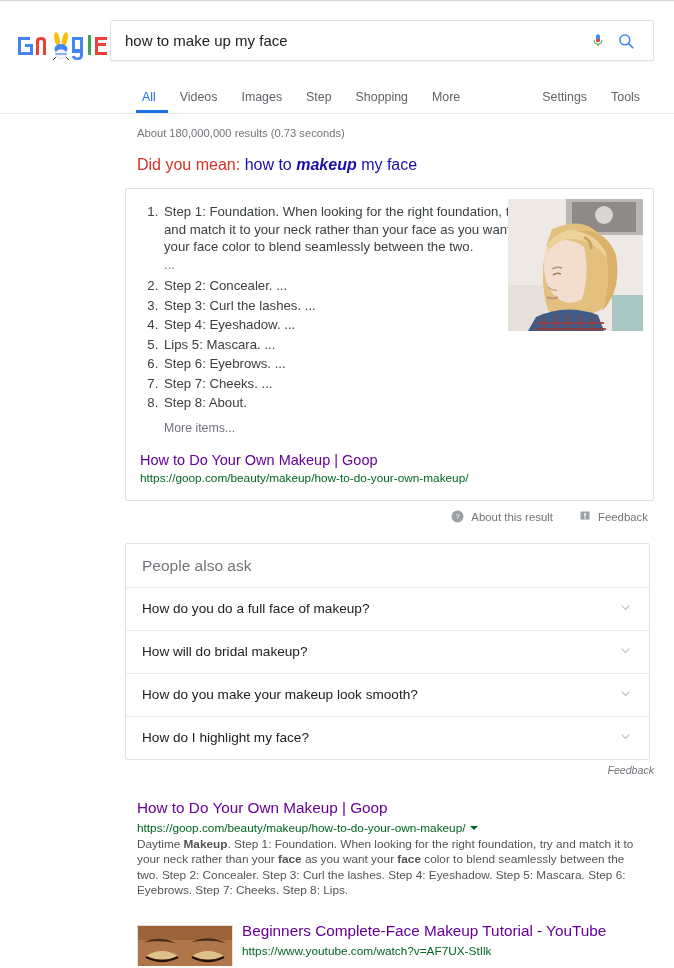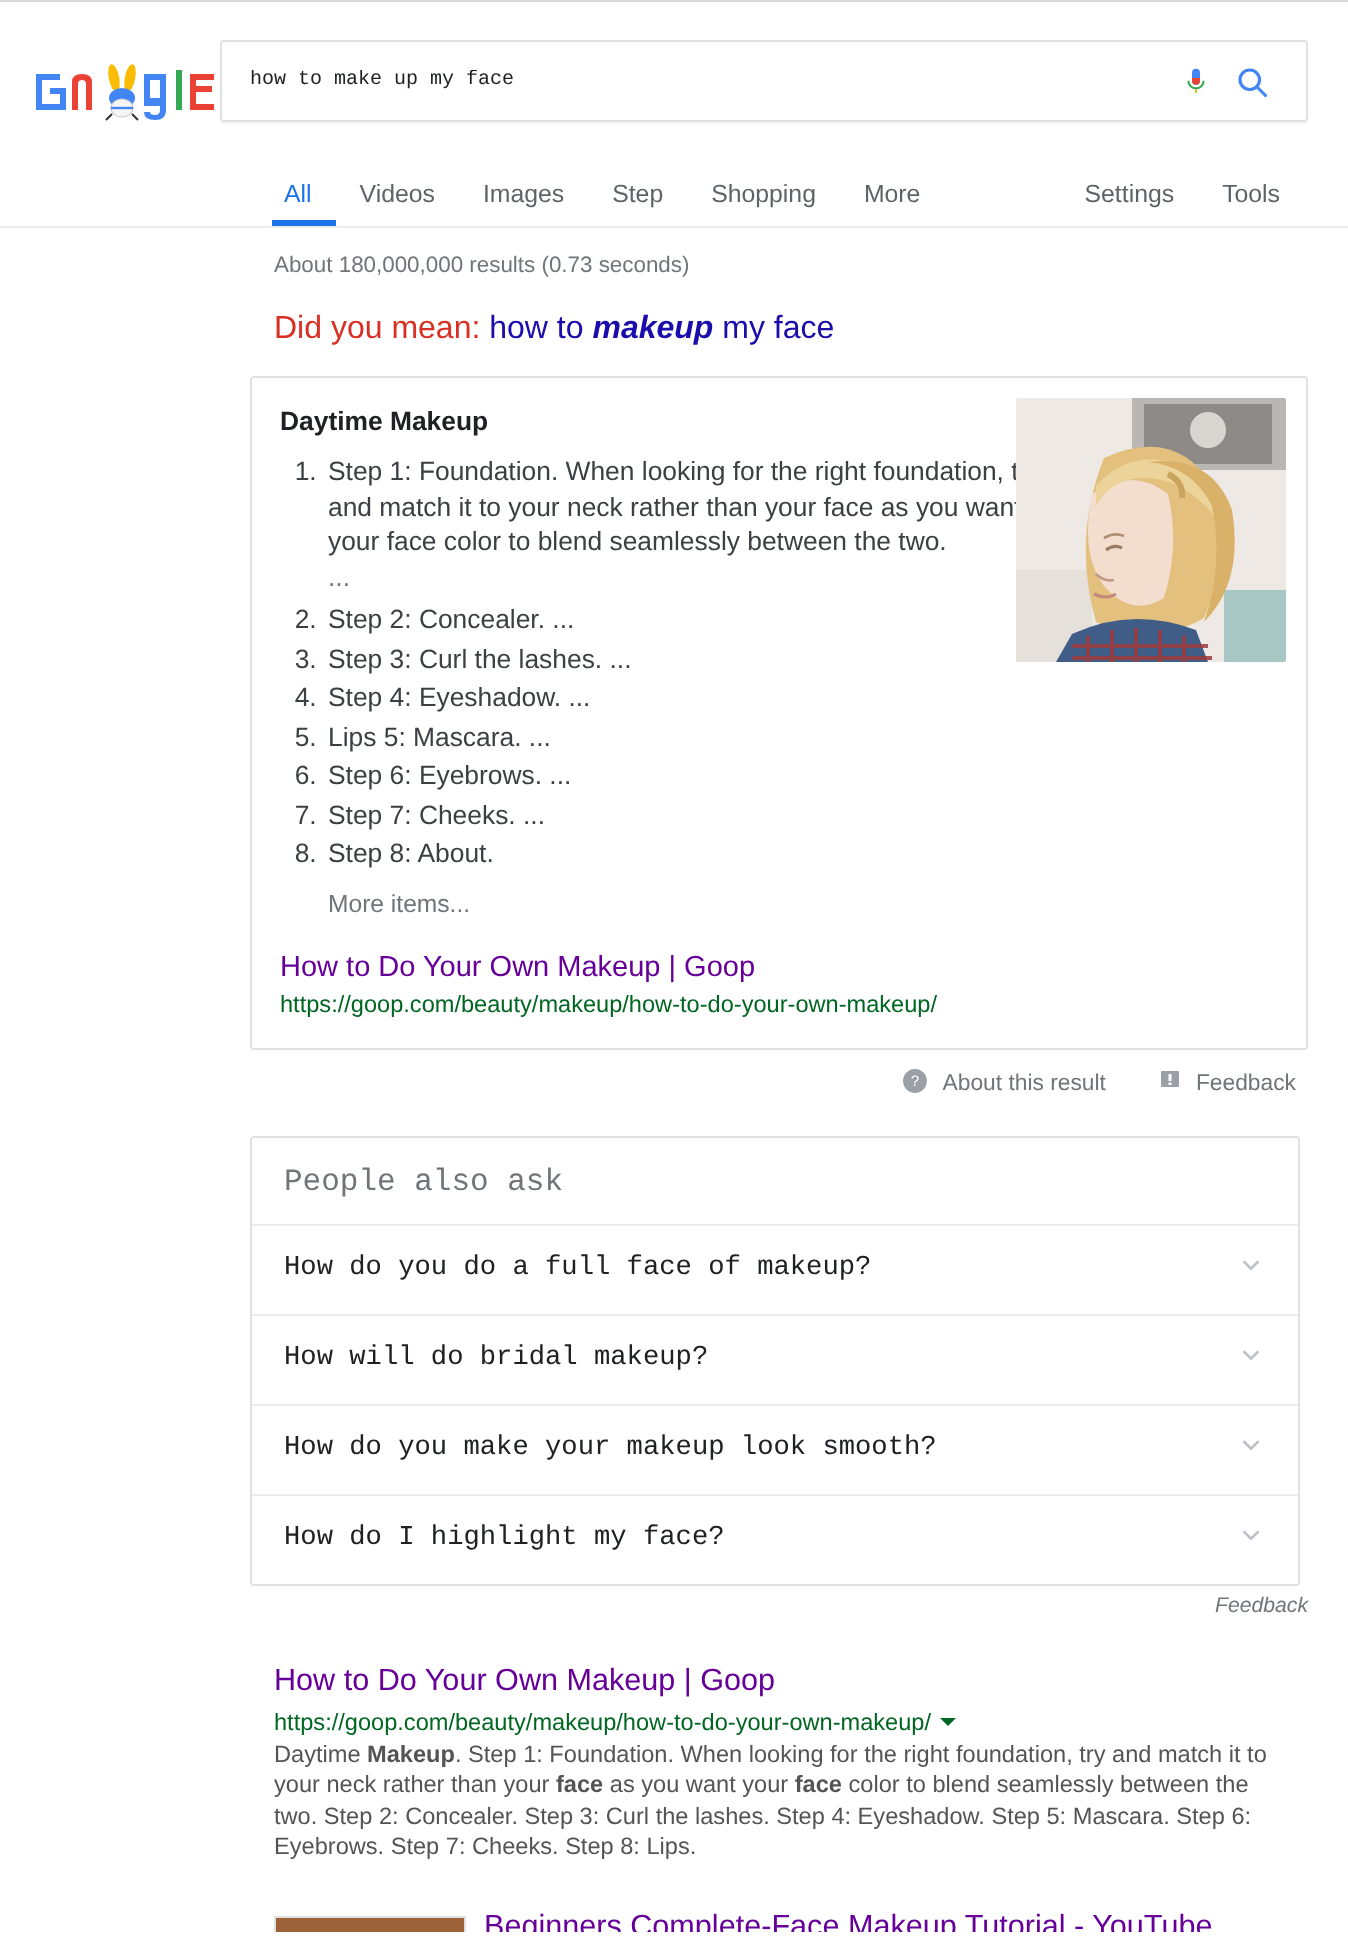--- a/index.html
+++ b/index.html
@@ -25,22 +25,22 @@
     height: 41px;
     border: 1px solid #dfe1e5;
     border-radius: 2px;
     background: #fff;
     display: flex; align-items: center;
     box-shadow: 0 1px 1px rgba(0,0,0,0.04);
     padding: 0 12px 0 14px;
   }
   .search-input {
     flex: 1; border: none; outline: none;
-    font-size: 10px; color: #202124;
-    font-family: Liberation Mono, monospace;
+    font-size: 15px; color: #202124;
+    font-family: Liberation Sans, sans-serif;
     background: transparent;
     padding: 0;
   }
   .mic-btn { width: 26px; display: flex; justify-content: center; align-items: center; cursor: pointer; }
   .search-btn { width: 30px; display: flex; justify-content: center; align-items: center; cursor: pointer; }
 
   
   .navbar {
     margin-top: 14px;
     padding-left: 136px;
@@ -103,21 +103,21 @@
     overflow: hidden; border-radius: 1px;
   }
 
   .result-meta-row {
     display: flex; justify-content: flex-end; align-items: center;
     gap: 26px; margin-top: 9px; padding-right: 6px;
   }
   .meta-item { display: flex; align-items: center; gap: 7px; font-size: 11.4px; color: #70757a; cursor: pointer; }
 
   
-  .paa-card { margin-top: 18px; width: 525px; margin-left: -12px; font-family: Liberation Mono, monospace; }
+  .paa-card { margin-top: 18px; width: 525px; margin-left: -12px; }
   .paa-head { font-size: 15.5px; color: #70757a; padding: 13px 16px 12px 16px; }
   .paa-item {
     border-top: 1px solid #ebebeb;
     padding: 12px 16px 12px 16px;
     font-size: 13.6px; color: #202124;
     display: flex; align-items: center; cursor: pointer;
   }
   .paa-text { flex: 1; }
   .paa-feedback { text-align: right; font-size: 10.6px; color: #70757a; font-style: italic; margin-top: 4px; width: 529px; margin-left: -12px; cursor: pointer; }
 
@@ -212,21 +212,20 @@
 <div class="content">
 
   <div class="result-stats">About 180,000,000 results (0.73 seconds)</div>
 
   <div class="did-you-mean">
     <span class="dym-label">Did you mean:</span>
     <span class="dym-link"><span>how to </span><span class="em">makeup</span><span> my face</span></span>
   </div>
 
   <div class="card snippet-card">
-    <div class="snippet-title">Daytime Makeup</div>
 
     <ol class="snippet-list">
       <li class="first">
         <span>Step 1: Foundation. When looking for the right foundation, try and match it to your neck rather than your face as you want your face color to blend seamlessly between the two.</span><br>
         <span class="ellipsis-line">...</span>
       </li>
       <li>Step 2: Concealer. ...</li>
       <li>Step 3: Curl the lashes. ...</li>
       <li>Step 4: Eyeshadow. ...</li>
       <li>Lips 5: Mascara. ...</li>

